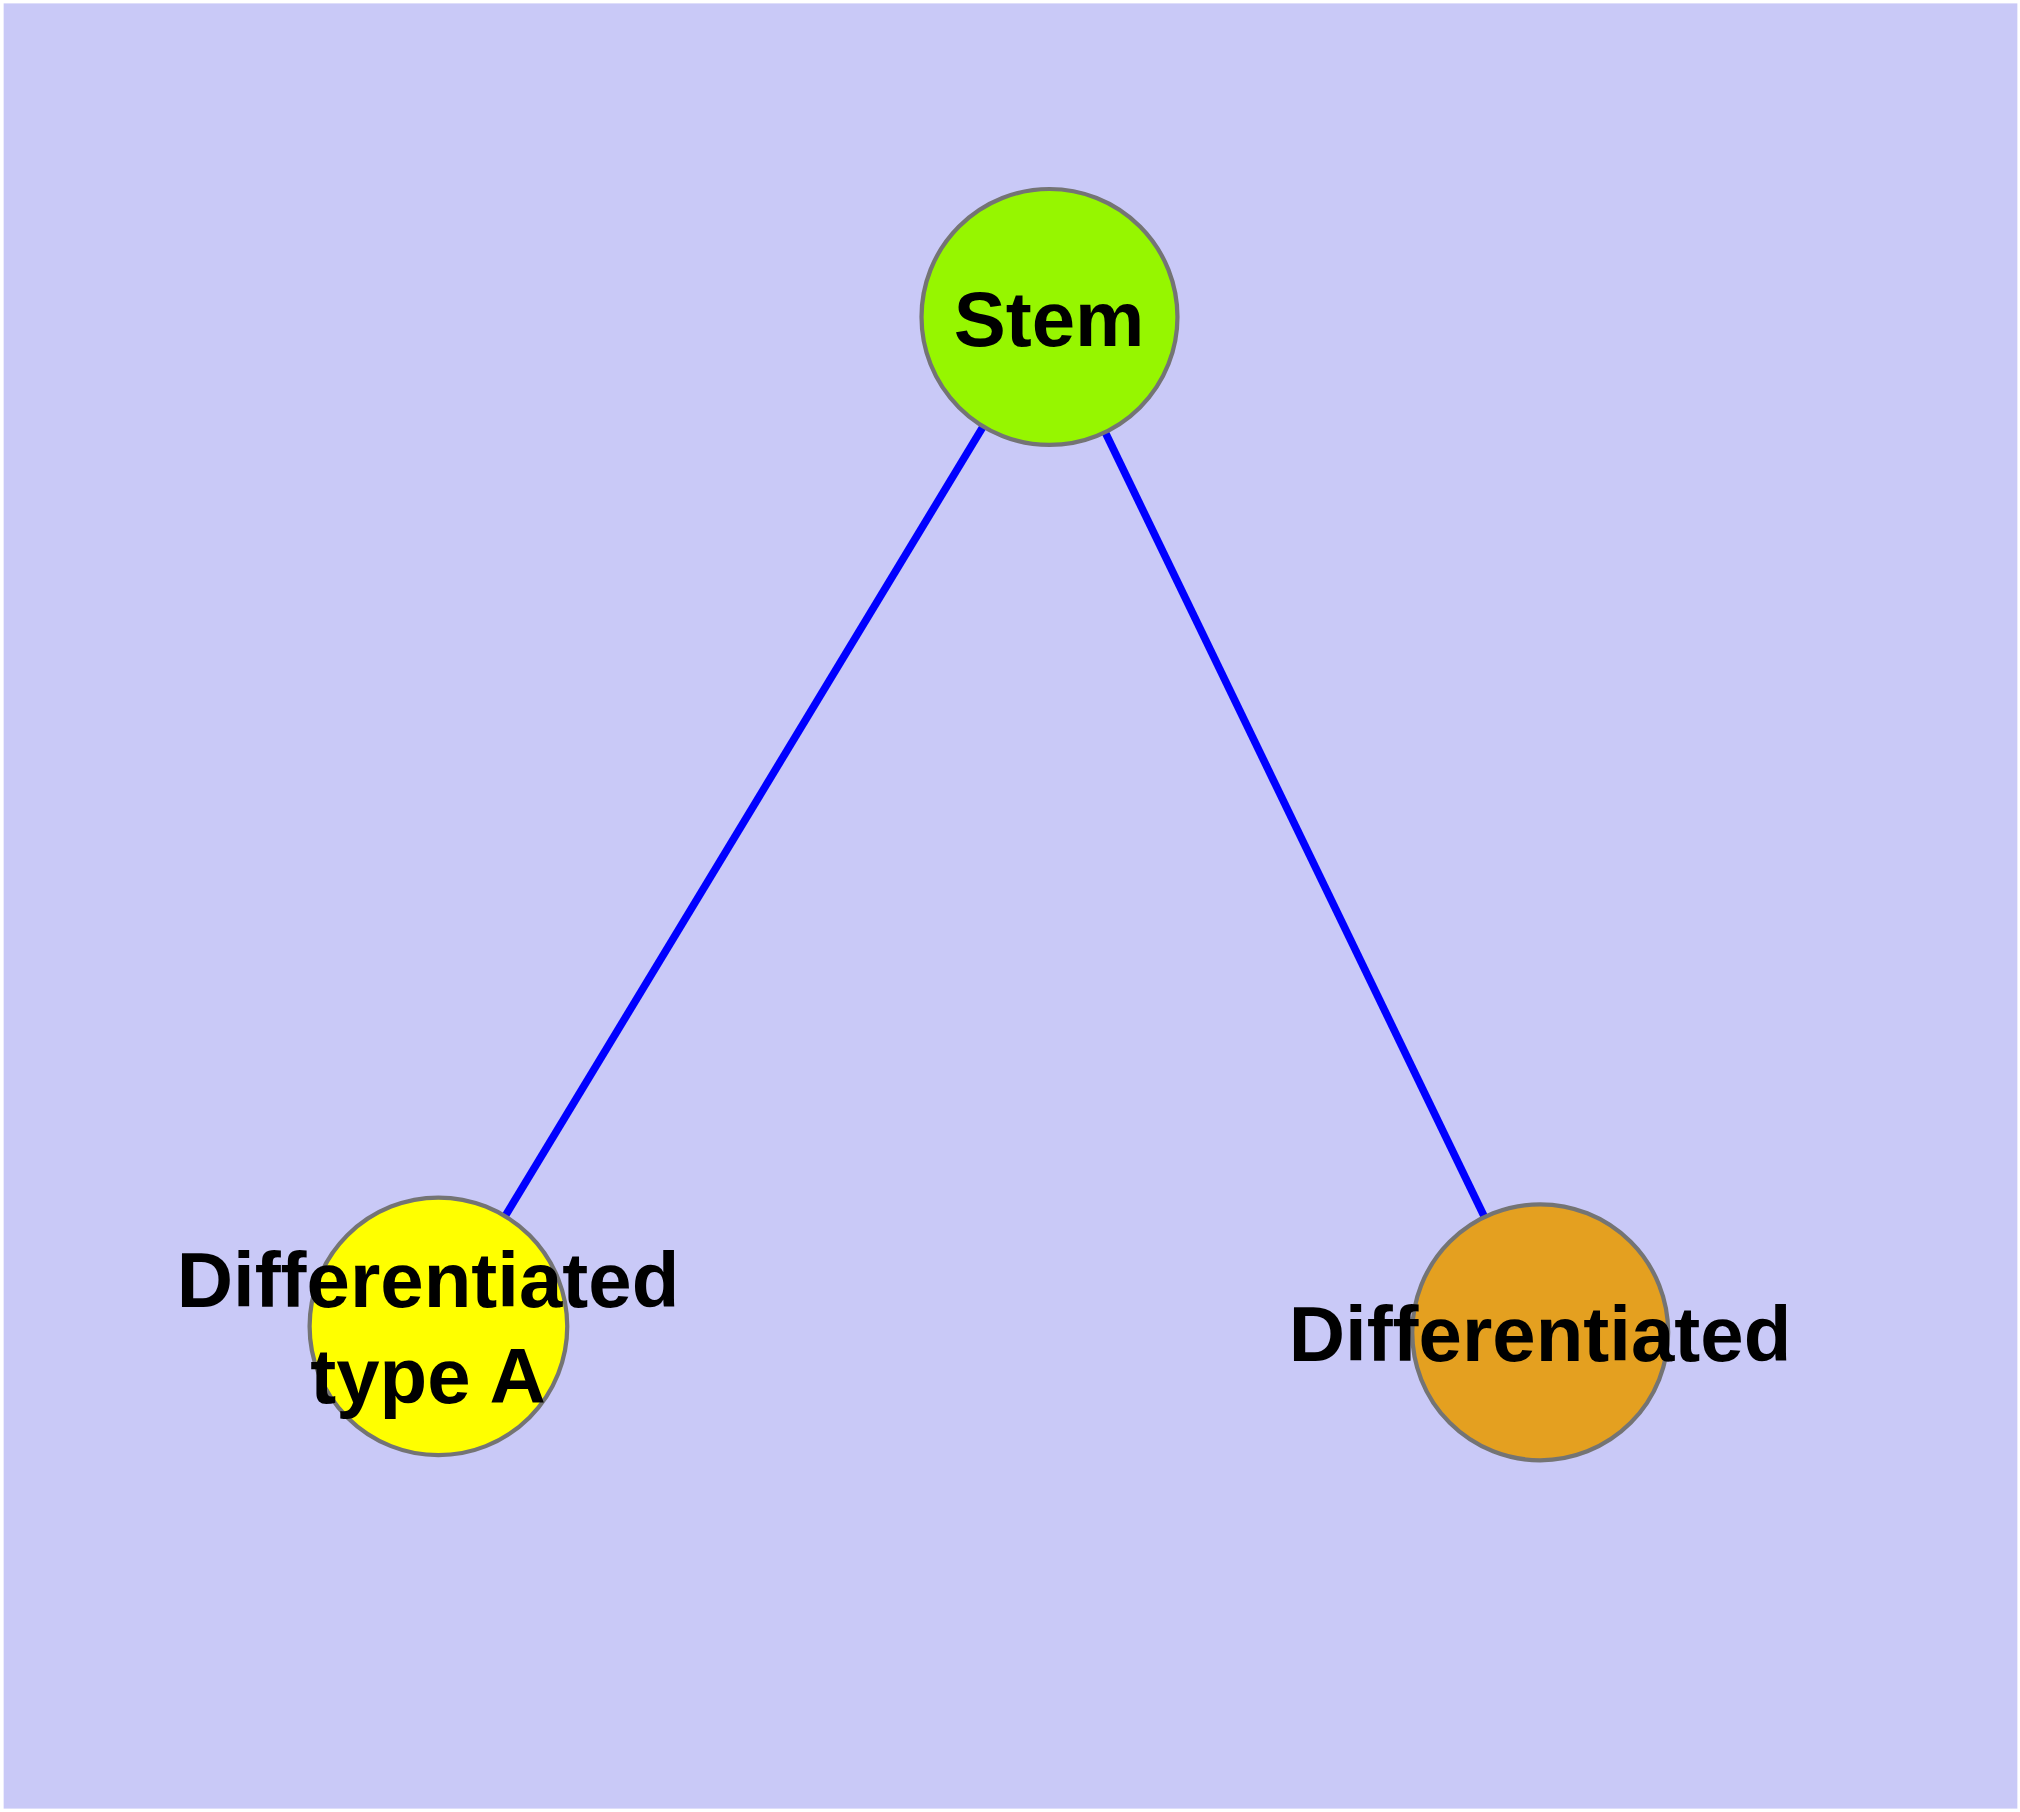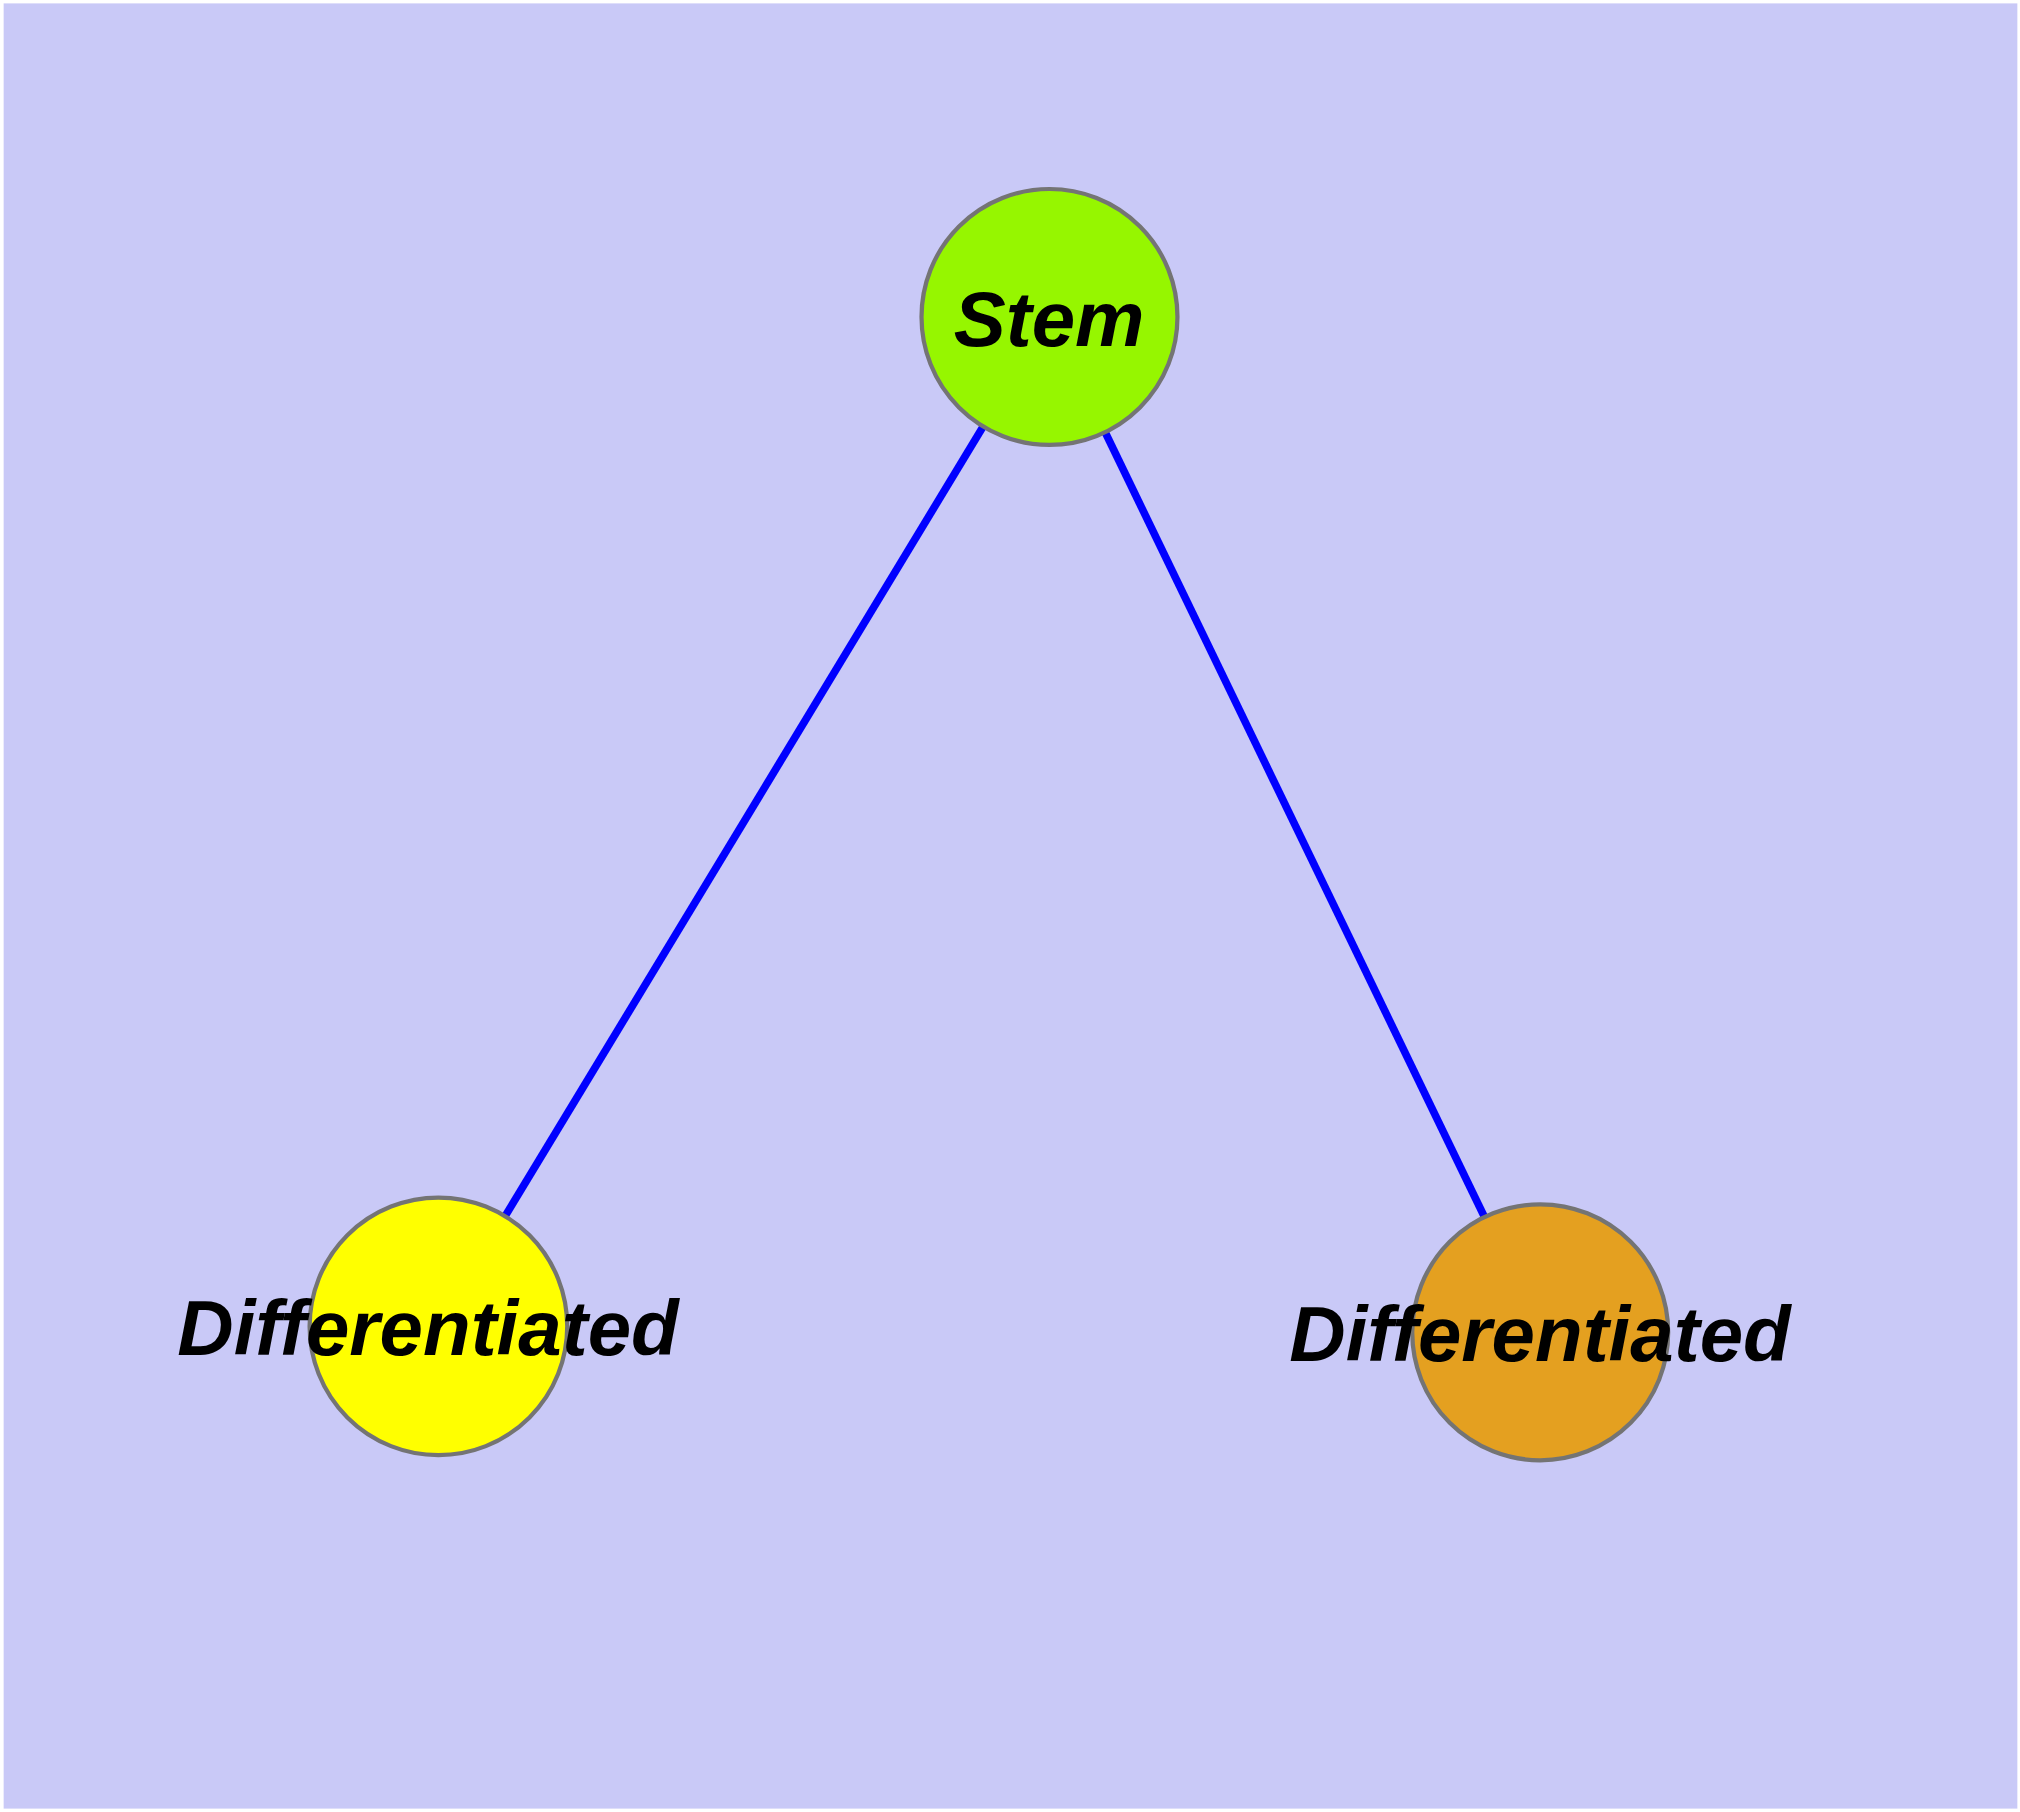--- a/index.html
+++ b/index.html
@@ -8,21 +8,20 @@
     width: 2021px;
     height: 1812px;
     background: #FFFFFF;
     font-family: "Liberation Sans", sans-serif;
     overflow: hidden;
   }
   .stage {
     position: relative;
     width: 2021px;
     height: 1662px;
-    font-style: italic;
   }
   .stage svg {
     position: absolute;
     left: 0;
     top: 0;
   }
   .node-label {
     position: absolute;
     transform: translate(-50%, -50%);
     text-align: center;
@@ -50,20 +49,21 @@
     <circle cx="517" cy="1565" r="152" stroke-width="5" fill="#FFFF00" stroke="#747474"></circle>
     <circle cx="1817" cy="1572" r="151" stroke-width="5" fill="#E4A020" stroke="#747474"></circle>
   </svg>
 
   <div class="node-label" style="left:1049px; top:319px;">
     <span>Stem</span>
   </div>
 
   <div class="node-label" style="left:428px; top:1328px;">
     <div>Differentiated</div>
+    <div>type A</div>
   </div>
 
   <div class="node-label" style="left:1540px; top:1334px;">
     <div>Differentiated</div>
   </div>
 
 </div>
 
 
 </body></html>

